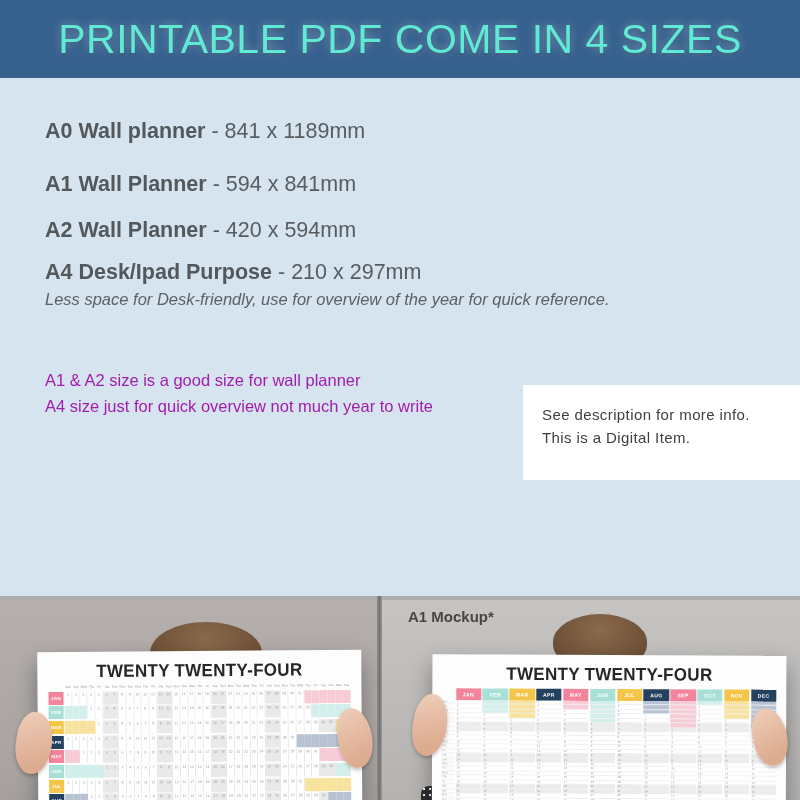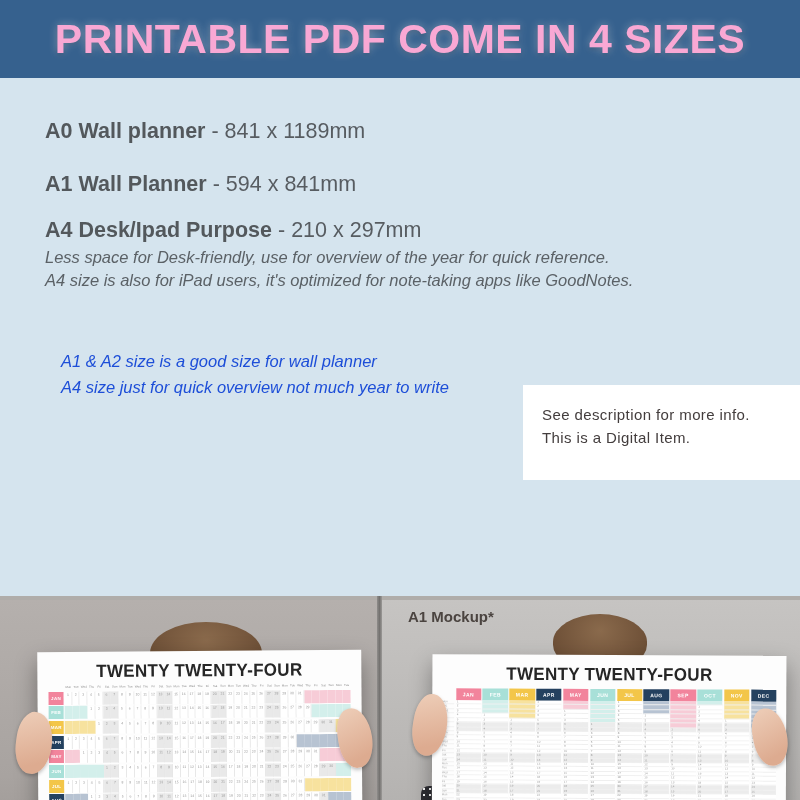--- a/index.html
+++ b/index.html
@@ -1,31 +1,31 @@
 <!DOCTYPE html>
 <html><head>
 <meta charset="utf-8">
 <style>
   html,body{margin:0;padding:0;}
   body{width:800px;height:800px;overflow:hidden;position:relative;
        font-family:"Liberation Sans", sans-serif;background:#d5e4ee;}
 
   
   .banner{height:78px;background:#36618e;display:flex;align-items:center;justify-content:center;}
-  .banner h1{margin:0;font-size:41px;font-weight:700;letter-spacing:.5px;color:#f9a8d4;
+  .banner h1{margin:0;font-size:41px;font-weight:400;letter-spacing:.5px;color:#5eead4;
              text-shadow:0 0 9px rgba(255,255,255,.4),0 2px 4px rgba(30,55,85,.55);}
 
   
   .info{position:relative;height:518px;background:#d5e4ee;box-sizing:border-box;
         padding:40px 0 0 45px;color:#575c61;}
   .size-row{font-size:21.5px;line-height:26px;}
   .size-row b{font-weight:700;color:#53585c;}
   .gap-a{margin-bottom:27px;} .gap-b{margin-bottom:20px;} .gap-c{margin-bottom:16px;}
   .desc{font-size:16.5px;line-height:23px;margin-top:3px;color:#5b6166;font-style:italic;}
-  .italics{margin-top:56px;font-style:italic;font-size:16.5px;line-height:26px;color:#1d4ed8;margin-left:16px;}
+  .italics{margin-top:56px;font-size:16.5px;line-height:26px;color:#a21caf;}
   .disclaimer{position:absolute;right:0;top:307px;width:277px;height:95px;background:#ffffff;
               box-sizing:border-box;padding:19px 0 0 19px;}
   .disclaimer div{font-size:15px;line-height:22.5px;color:#433d3d;letter-spacing:.4px;font-weight:500;}
 
   
   .photos{position:relative;height:320px;background:#b0adaa;}
   .photo{position:absolute;top:4px;height:320px;overflow:hidden;}
   .photo-left{left:0;width:381px;background:linear-gradient(180deg,#b5b0ad 0%,#a8a3a0 55%,#928d8a 100%);}
   .photo-right{left:381px;width:419px;background:linear-gradient(180deg,#c6c4c2 0%,#b7b5b3 55%,#a8a6a4 100%);}
   .photo-divider{position:absolute;left:377px;top:0;width:5px;height:320px;z-index:5;
@@ -86,27 +86,30 @@
 <div class="info">
 
   <div class="size-row gap-a">
     <b>A0 Wall planner</b>
     <span>- 841 x 1189mm</span>
   </div>
   <div class="size-row gap-b">
     <b>A1 Wall Planner</b>
     <span>- 594 x 841mm</span>
   </div>
+  <div class="size-row gap-c">
+    <b>A2 Wall Planner</b>
+    <span>- 420 x 594mm</span>
+  </div>
   <div class="size-row">
     <b>A4 Desk/Ipad Purpose</b>
     <span>- 210 x 297mm</span>
   </div>
 
   <div class="desc">Less space for Desk-friendly, use for overview of the year for quick reference.</div>
-  <div class="desc" style="margin-top:0;">A4 size is also for iPad users, it's optimized for note-taking apps like GoodNotes.</div>
 
   <div class="italics">
     <div>A1 &amp; A2 size is a good size for wall planner</div>
     <div>A4 size just for quick overview not much year to write</div>
   </div>
 
   <div class="disclaimer">
     <div>See description for more info.</div>
     <div>This is a Digital Item.</div>
   </div>

